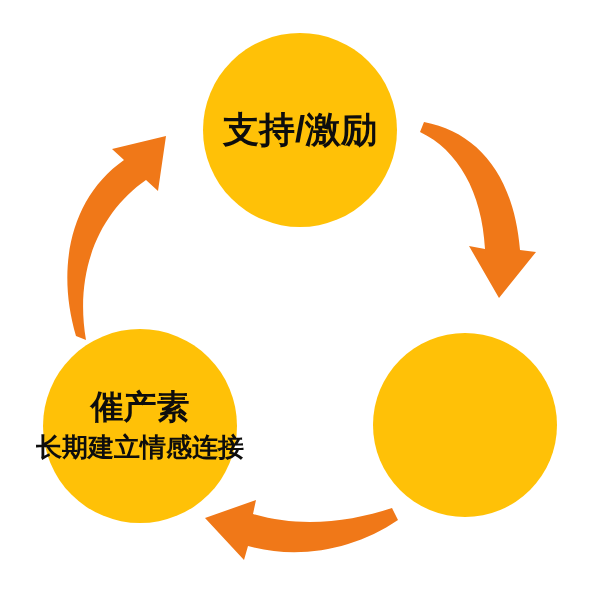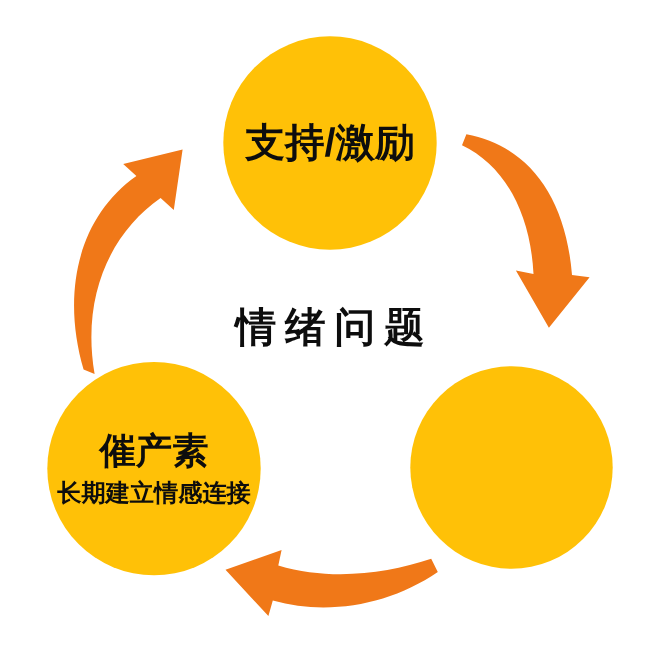--- a/index.html
+++ b/index.html
@@ -42,21 +42,21 @@
   .node-right{ left: 373px; top: 333px; width: 184px; height: 184px; }
   .node .label {
     font-weight: bold;
     font-size: 33px;
     line-height: 1.15;
     white-space: nowrap;
   }
   .node-top .label { font-size: 36px; }
   .node .sublabel {
     font-weight: bold;
-    font-size: 22px;
+    font-size: 26px;
     line-height: 1.2;
     margin-top: 6px;
     white-space: nowrap;
   }
   .center-title {
     position: absolute;
     left: 300px;
     top: 298px;
     transform: translate(-50%, -50%);
     font-weight: bold;
@@ -87,15 +87,14 @@
   </div>
 
   <div class="node node-left">
     <div class="label">催产素</div>
     <div class="sublabel">长期建立情感连接</div>
   </div>
 
   <div class="node node-right">
   </div>
 
-  <div class="center-title">情绪问题</div>
 
 </div>
 
 </body></html>

